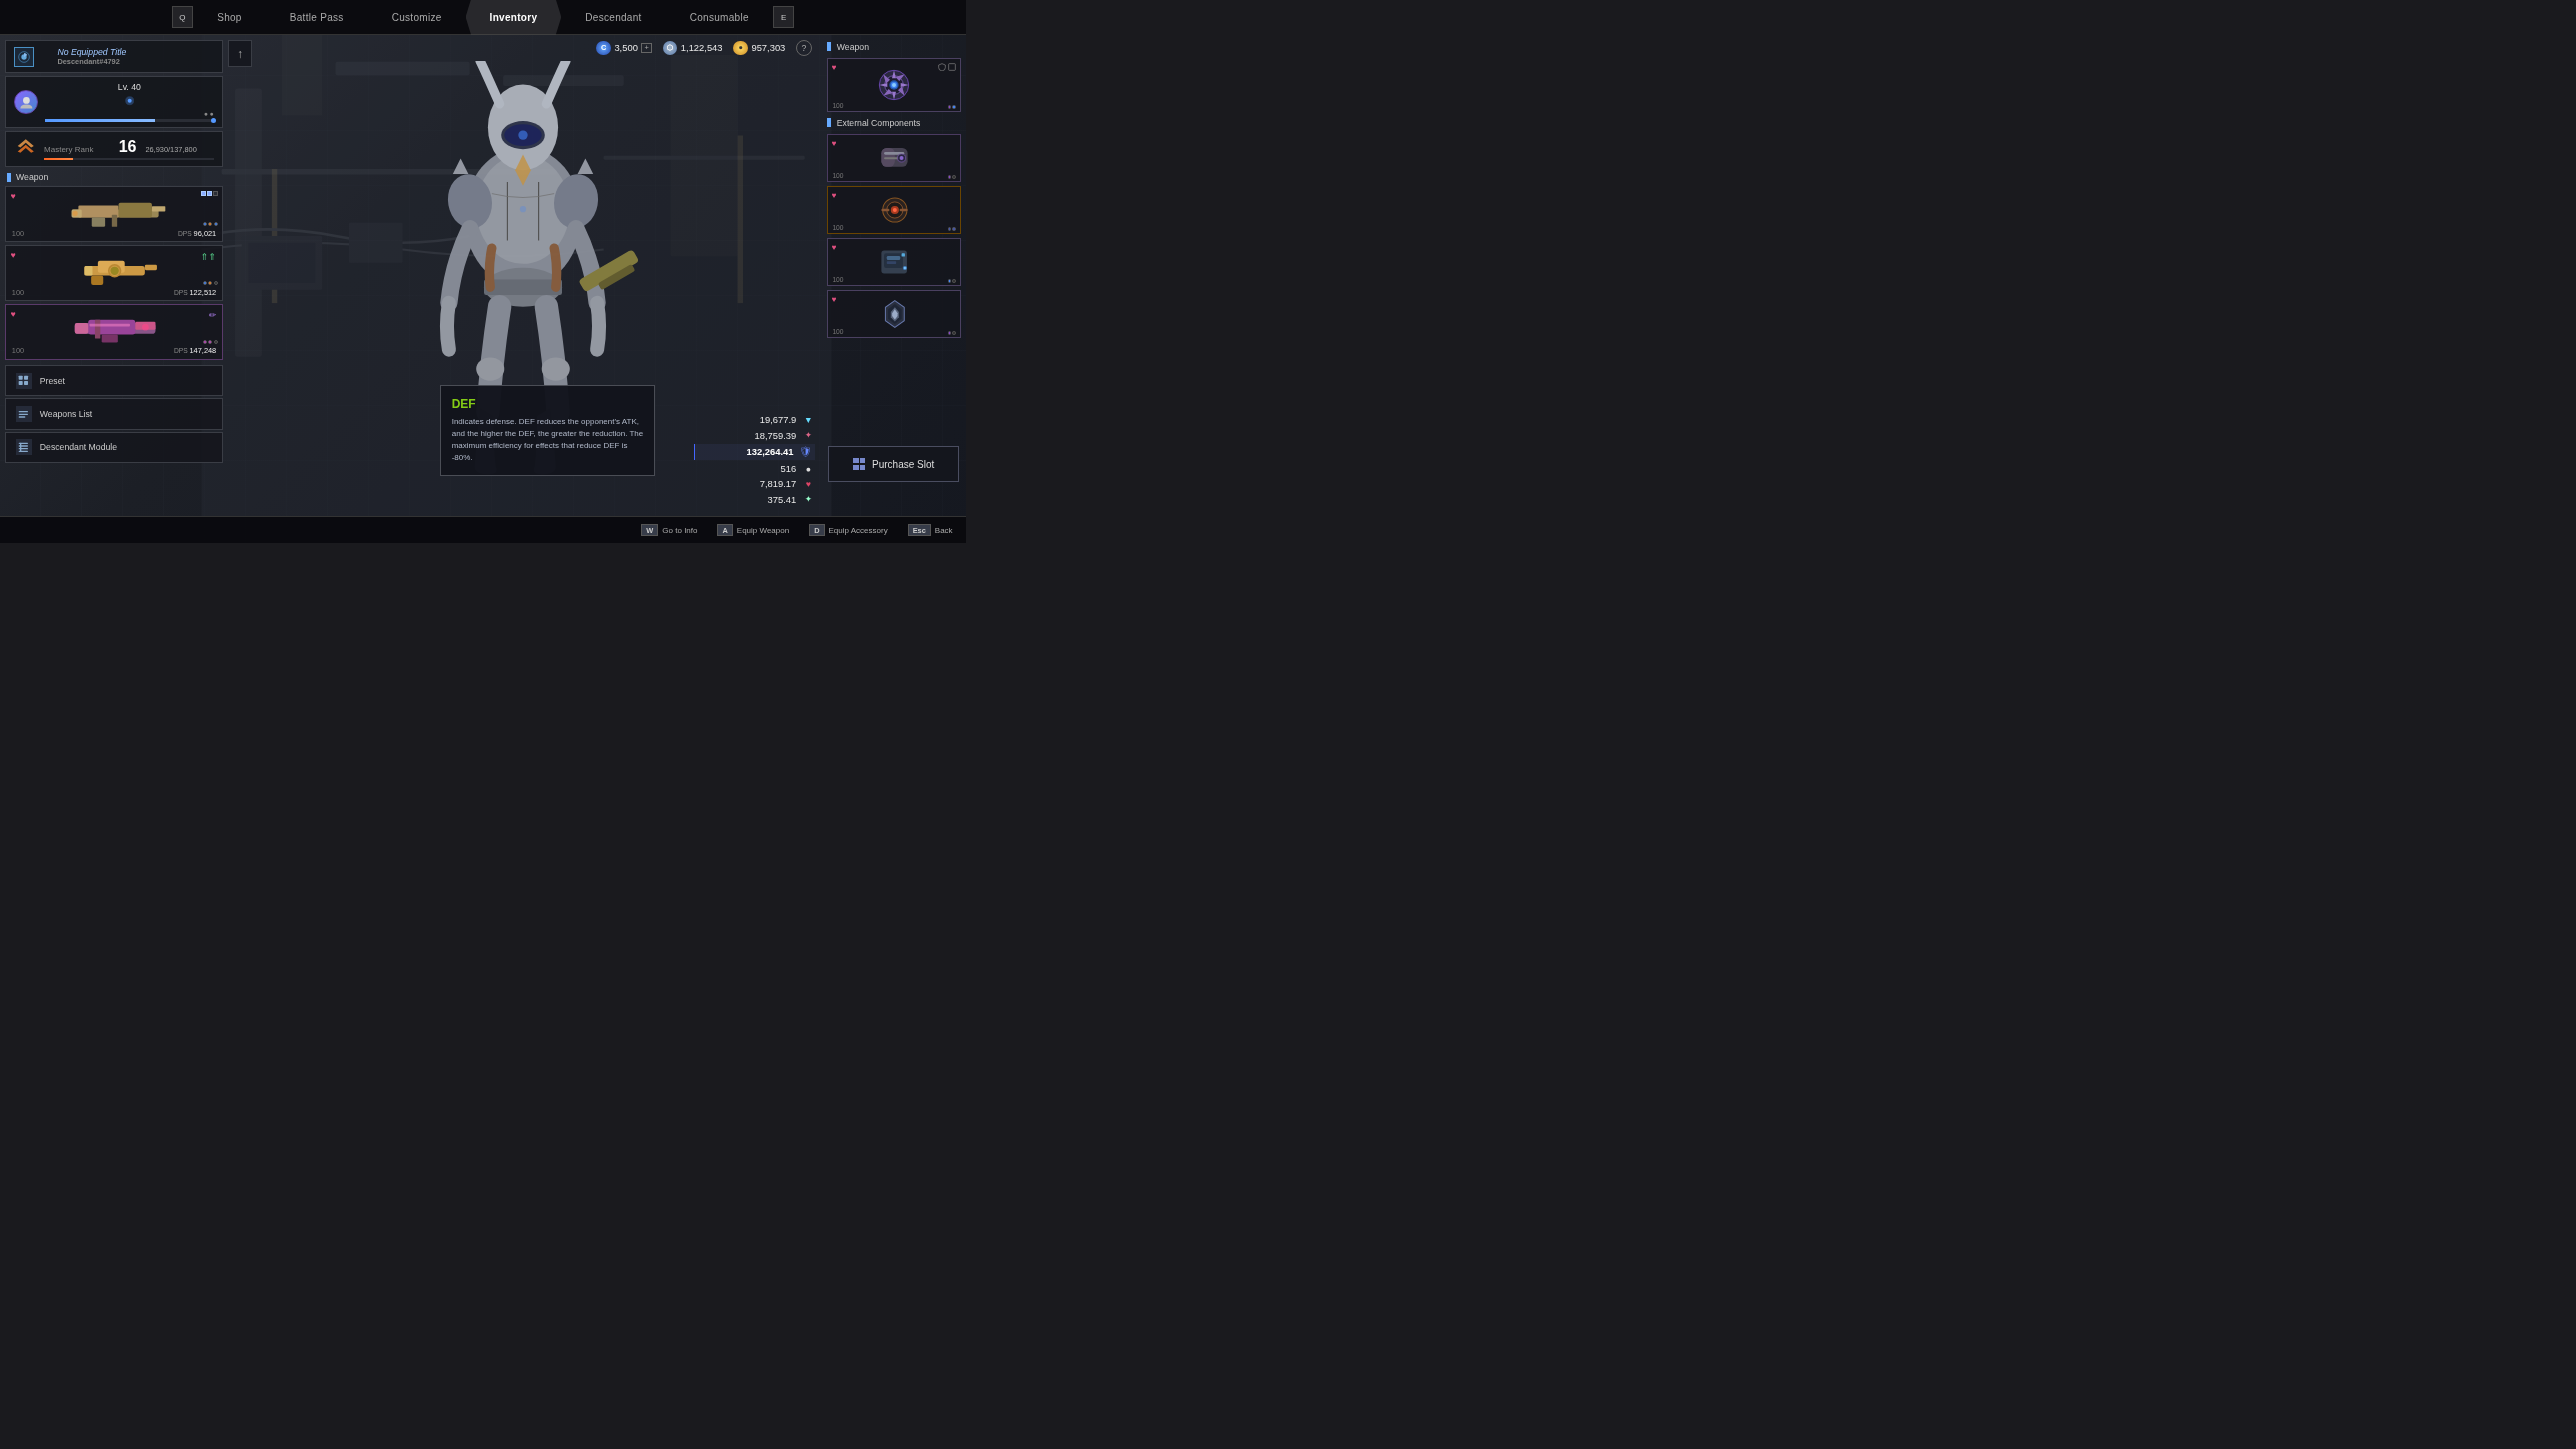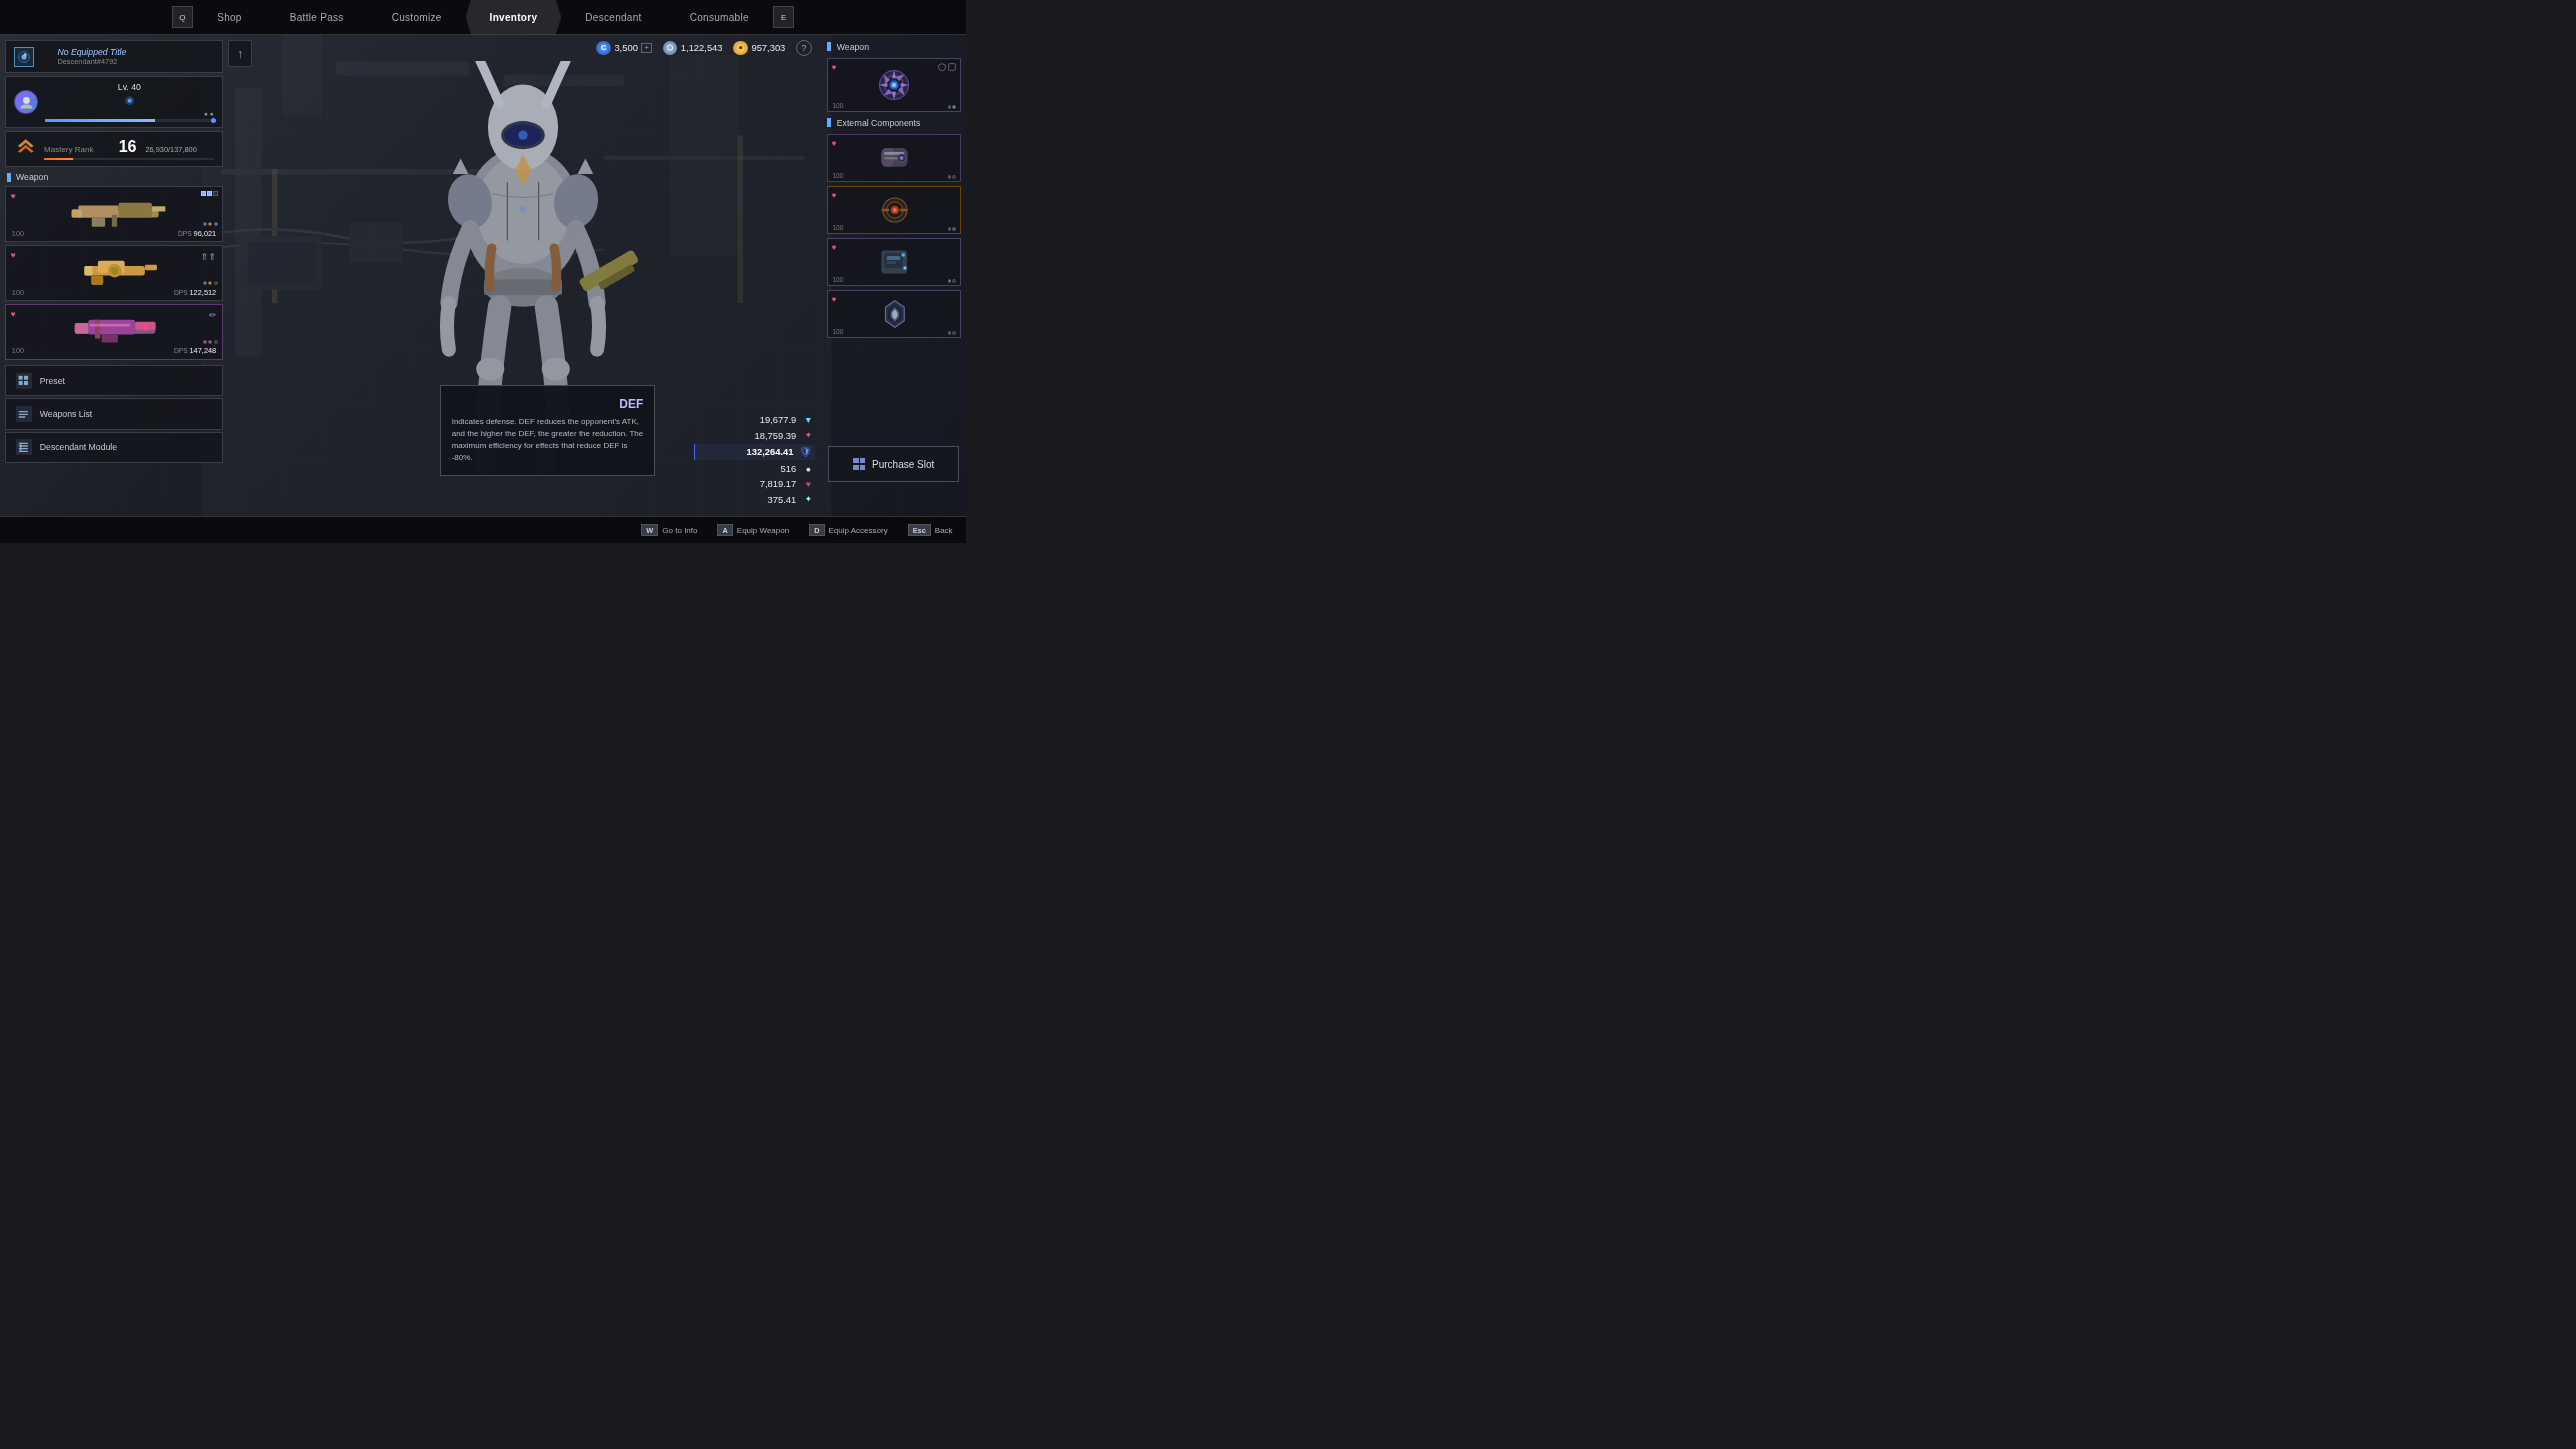--- a/index.html
+++ b/index.html
@@ -131,20 +131,21 @@
       font-size: 9.4px;
     }
     .profile-info .title {
       font-size: 8.7px;
       color: #a0c8ff;
       font-style: italic;
     }
     .profile-info .username {
       font-size: 7.4px;
       color: #888;
+      font-weight: bold;
     }
 
     
     .level-card {
       background: rgba(20,22,28,0.9);
       border: 0.7px solid #3a3d45;
       padding: 5.4px 8px;
       display: flex;
       align-items: center;
       gap: 6.7px;
@@ -441,23 +442,22 @@
       transform: translateX(-20%);
       width: 215px;
       background: rgba(18,20,28,0.97);
       border: 0.7px solid #4a4d55;
       padding: 10.7px;
       z-index: 50;
     }
     .def-title {
       font-size: 12px;
       font-weight: bold;
-      color: #c4b5fd;
+      color: #84cc16;
       margin-bottom: 5.4px;
-      text-align: right;
     }
     .def-desc {
       font-size: 8px;
       color: #b0b8c8;
       line-height: 1.5;
     }
 
     
     .currency-bar {
       position: absolute;

